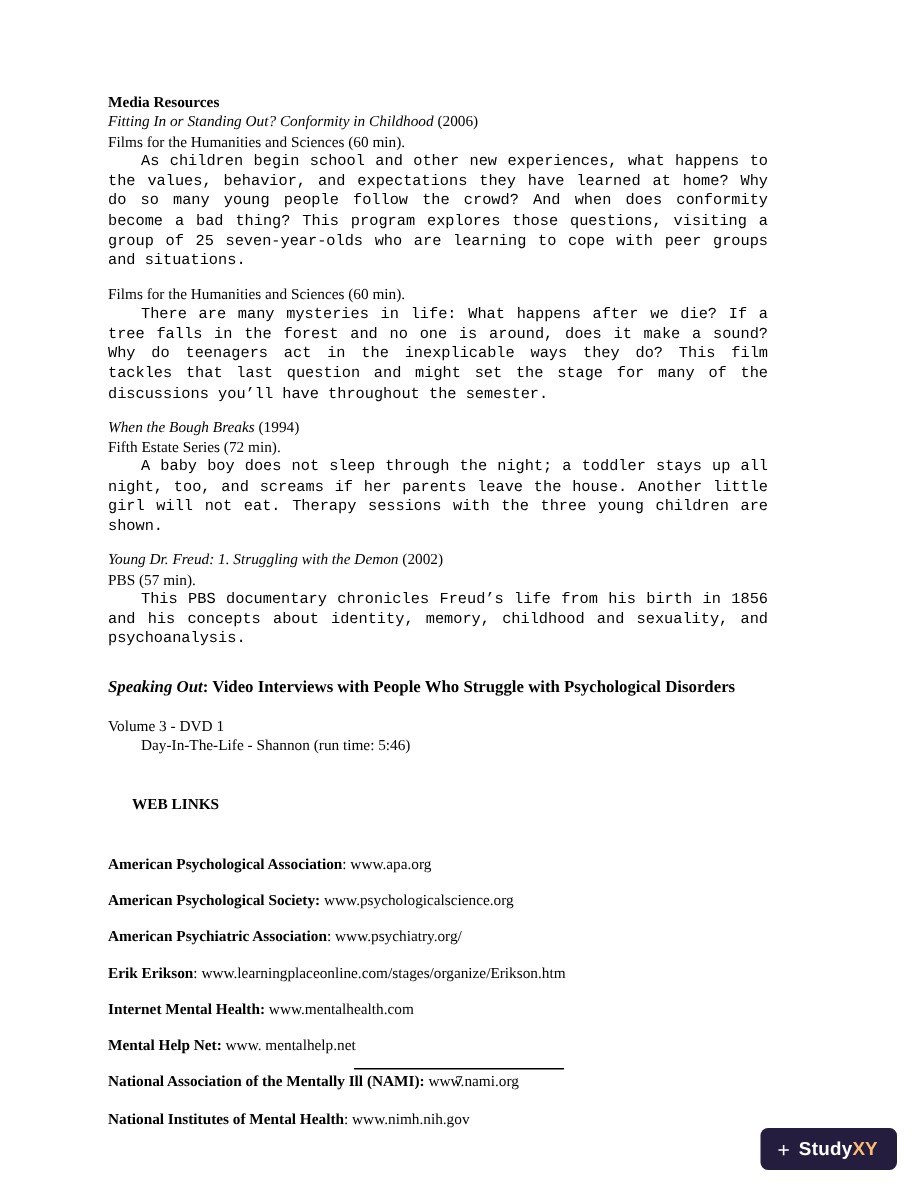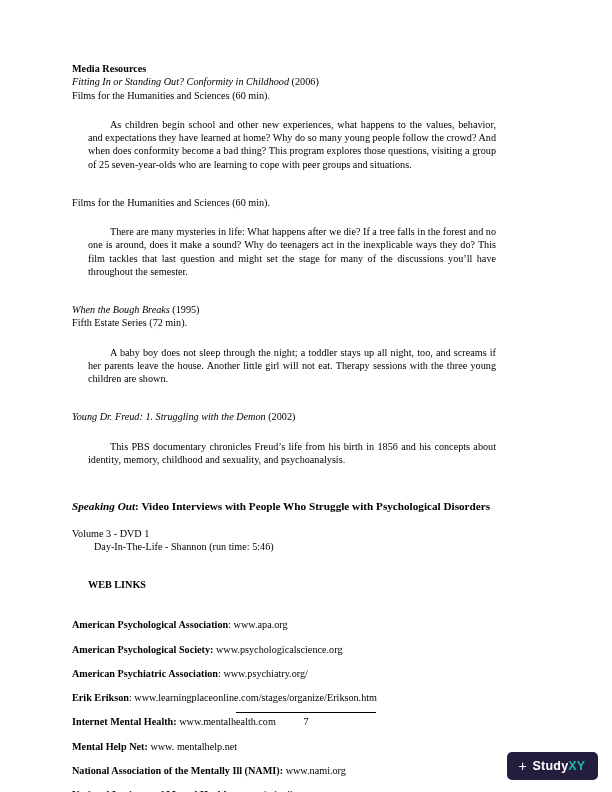--- a/index.html
+++ b/index.html
@@ -39,24 +39,25 @@
   }
   .film-title .it {
     font-style: italic;
     margin-top: 48px;
   }
   .plain-line {
     margin: 0;
     font-size: 10.2px;
   }
   .indent-para {
-    margin: 16px;
+    margin: 0;
     font-size: 10.2px;
     text-indent: 22px;
     text-align: justify;
+    font-family: Liberation Mono, monospace;
   }
   .gap-sm { height: 9px; }
   .gap-md { height: 13px; }
   .gap-lg { height: 17px; }
 
   .section-head {
     margin: 0;
     font-size: 11.2px;
     font-weight: bold;
   }
@@ -117,21 +118,21 @@
     line-height: 1;
     font-weight: 400;
     color: #ffffff;
   }
   .watermark .wm-study {
     font-weight: bold;
     letter-spacing: 0.2px;
   }
   .watermark .wm-xy {
     font-weight: bold;
-    color: #14b8a6;
+    color: #fdba74;
   }
 </style>
 </head>
 <body>
 
 <div class="page">
   <div class="doc-body">
 
     <p class="h-bold">Media Resources</p>
 
@@ -139,27 +140,28 @@
     <p class="plain-line">Films for the Humanities and Sciences (60 min).</p>
     <p class="indent-para">As children begin school and other new experiences, what happens to the values, behavior, and expectations they have learned at home? Why do so many young people follow the crowd? And when does conformity become a bad thing? This program explores those questions, visiting a group of 25 seven-year-olds who are learning to cope with peer groups and situations.</p>
 
     <div class="gap-sm"></div>
 
     <p class="plain-line">Films for the Humanities and Sciences (60 min).</p>
     <p class="indent-para">There are many mysteries in life: What happens after we die? If a tree falls in the forest and no one is around, does it make a sound?  Why do teenagers act in the inexplicable ways they do?  This film tackles that last question and might set the stage for many of the discussions you’ll have throughout the semester.</p>
 
     <div class="gap-sm"></div>
 
-    <p class="film-title"><span class="it">When the Bough Breaks</span><span> (1995)</span></p>
+    <p class="film-title"><span class="it">When the Bough Breaks</span><span> (1994)</span></p>
     <p class="plain-line">Fifth Estate Series (72 min).</p>
     <p class="indent-para">A baby boy does not sleep through the night; a toddler stays up all night, too, and screams if her parents leave the house. Another little girl will not eat. Therapy sessions with the three young children are shown.</p>
 
     <div class="gap-sm"></div>
 
     <p class="film-title"><span class="it">Young Dr. Freud: 1. Struggling with the Demon</span><span> (2002)</span></p>
+    <p class="plain-line">PBS (57 min).</p>
     <p class="indent-para">This PBS documentary chronicles Freud’s life from his birth in 1856 and his concepts about identity, memory, childhood and sexuality, and psychoanalysis.</p>
 
     <div class="gap-lg"></div>
 
     <p class="section-head"><span class="it">Speaking Out</span><span>: Video Interviews with People Who Struggle with Psychological Disorders</span></p>
 
     <div class="gap-md"></div>
 
     <p class="plain-line">Volume 3 - DVD 1</p>
     <p class="sub-indent">Day-In-The-Life - Shannon (run time: 5:46)</p>

